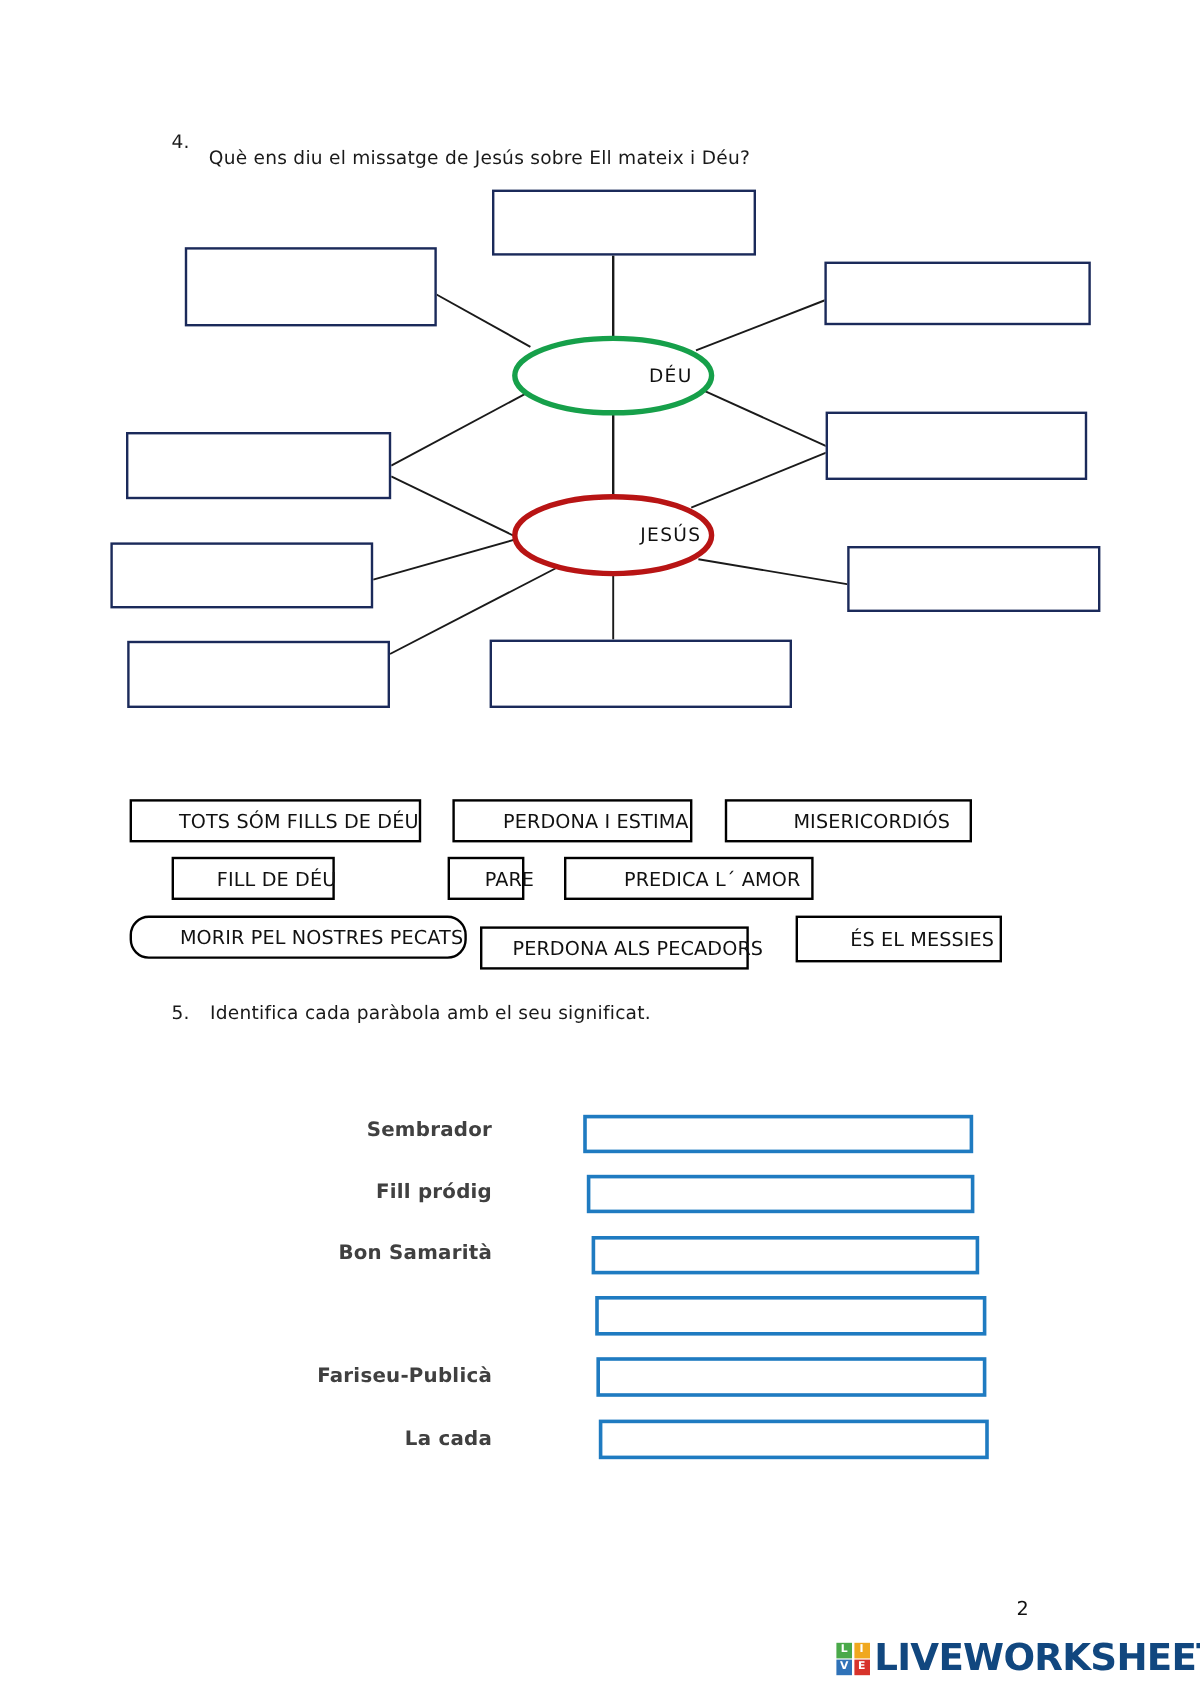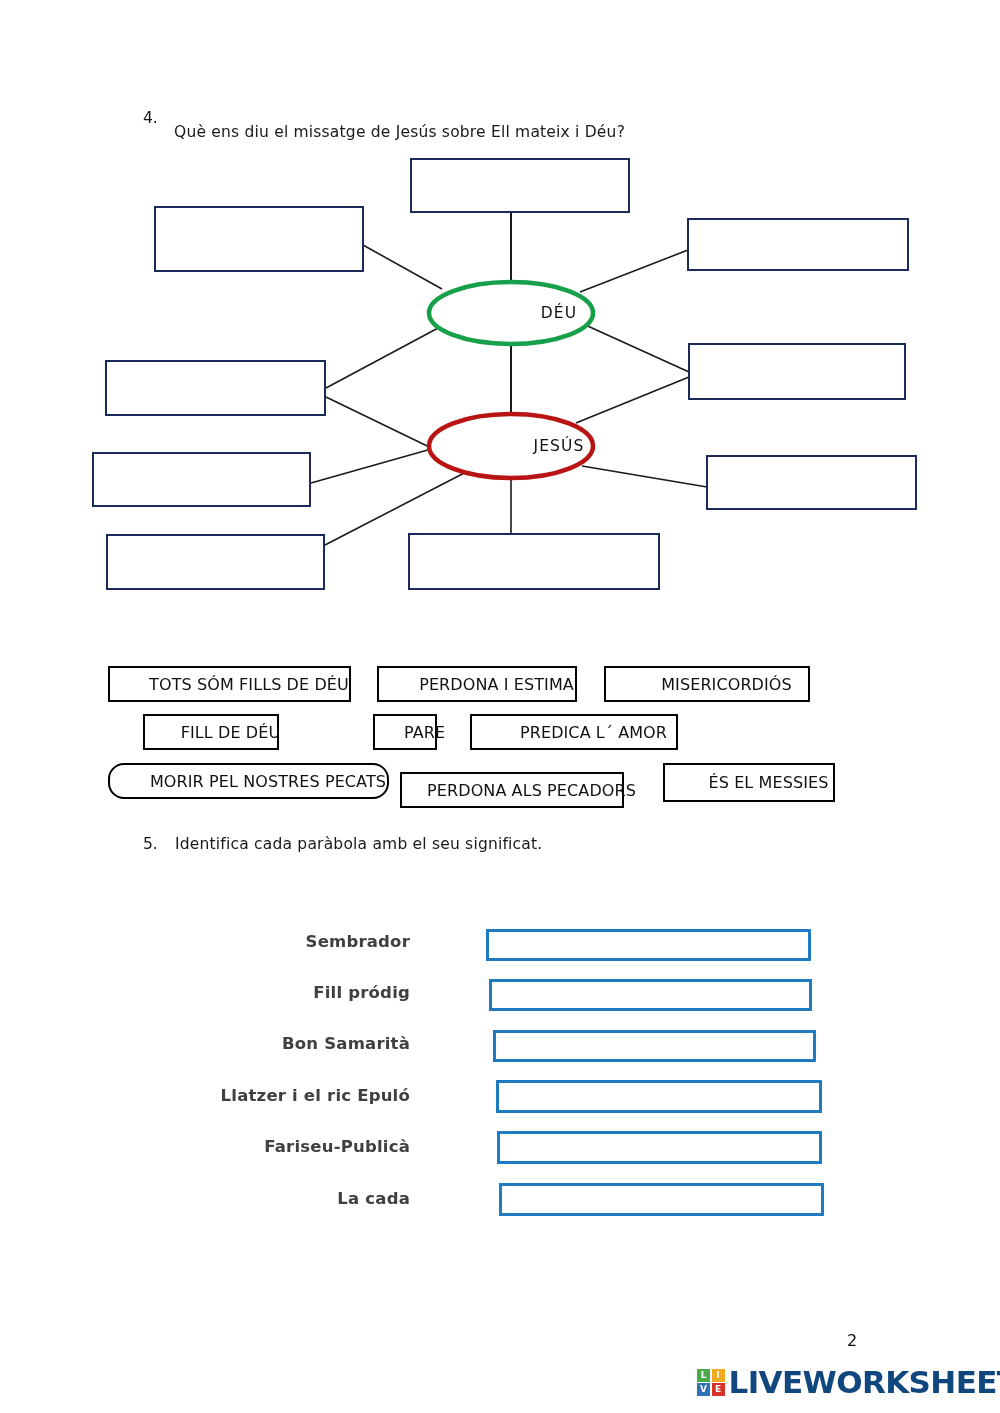--- a/index.html
+++ b/index.html
@@ -211,21 +211,20 @@
   <div class="word-chip" style="left:108px; top:763px; width:281px; height:36px;border-radius:16px;">MORIR PEL NOSTRES PECATS</div>
   <div class="word-chip" style="left:400px; top:772px; width:224px; height:36px;">PERDONA ALS PECADORS</div>
   <div class="word-chip" style="left:663px; top:763px; width:172px; height:39px;">ÉS EL MESSIES</div>
 
   <div class="q-num" style="left:143px; top:835px;">5.</div>
   <div class="q-heading" style="left:175px; top:835px;">Identifica cada paràbola amb el seu significat.</div>
 
   <div class="parable-label" style="left:110px; top:932px; width:300px;">Sembrador</div>
   <div class="parable-label" style="left:110px; top:983px; width:300px;">Fill pródig</div>
   <div class="parable-label" style="left:110px; top:1034px; width:300px;">Bon Samarità</div>
-  <div class="parable-label" style="left:110px; top:1086px; width:300px;">Llatzer i el ric Epuló</div>
   <div class="parable-label" style="left:110px; top:1137px; width:300px;">Fariseu-Publicà</div>
   <div class="parable-label" style="left:110px; top:1189px; width:300px;">La cada</div>
 
   <div class="answer-field" style="left:486px; top:929px; width:325px; height:32px;"></div>
   <div class="answer-field" style="left:489px; top:979px; width:323px; height:32px;"></div>
   <div class="answer-field" style="left:493px; top:1030px; width:323px; height:32px;"></div>
   <div class="answer-field" style="left:496px; top:1080px; width:326px; height:33px;"></div>
   <div class="answer-field" style="left:497px; top:1131px; width:325px; height:33px;"></div>
   <div class="answer-field" style="left:499px; top:1183px; width:325px; height:33px;"></div>
 

